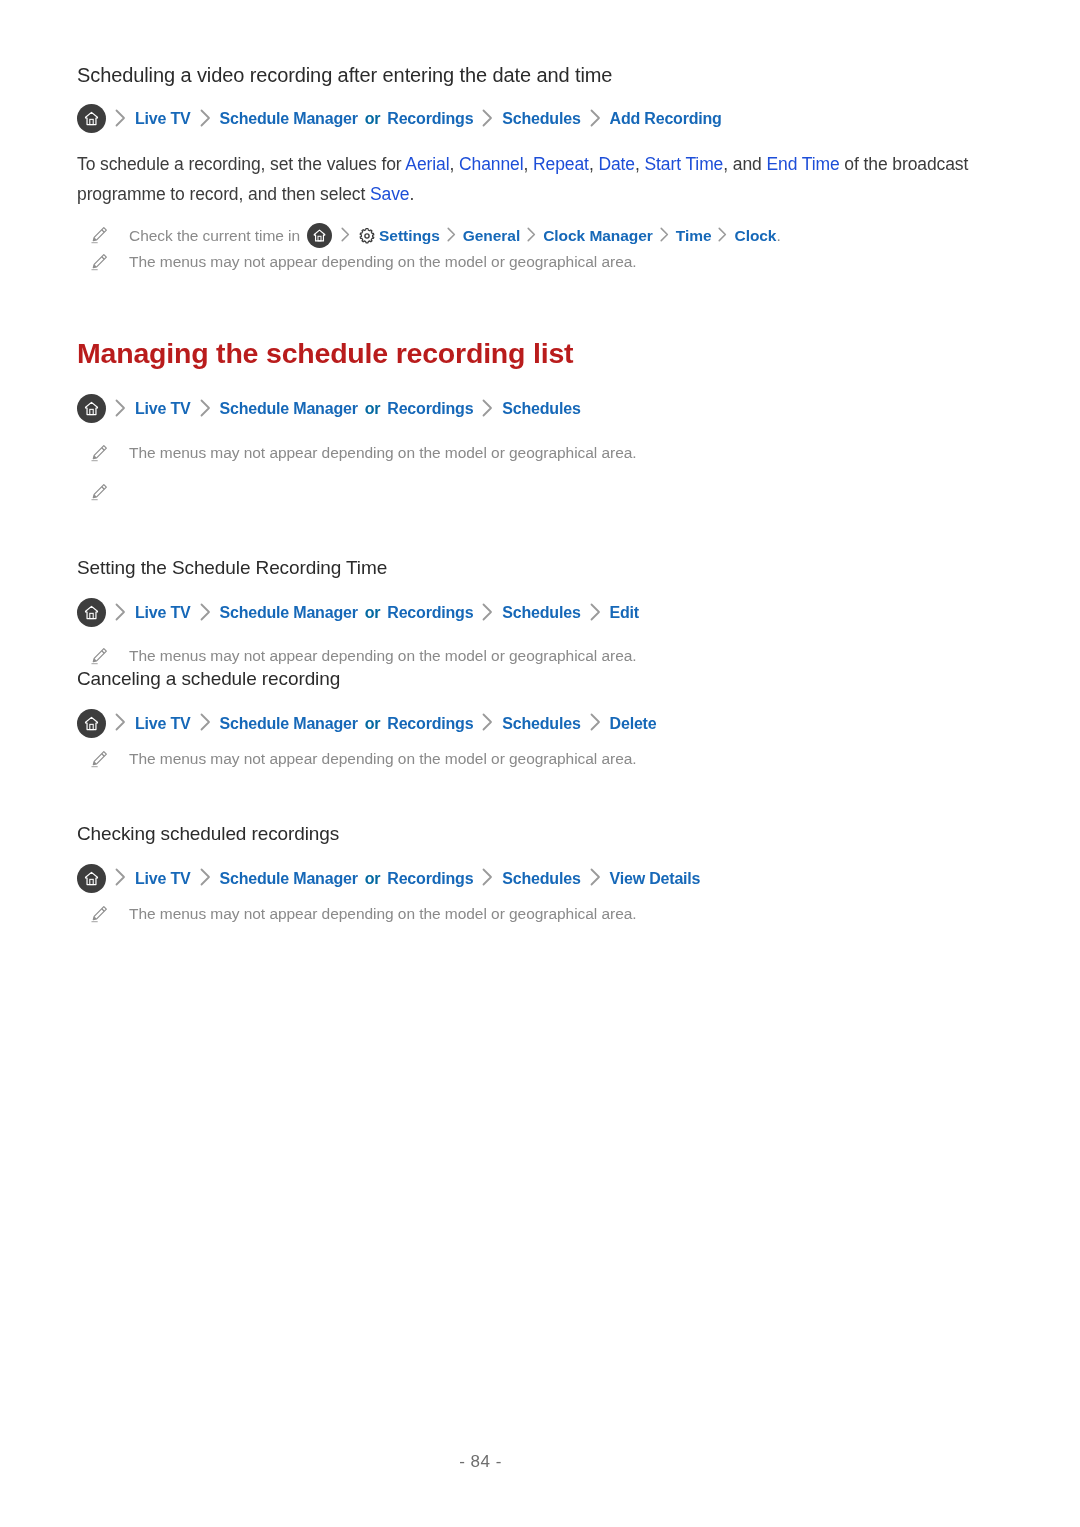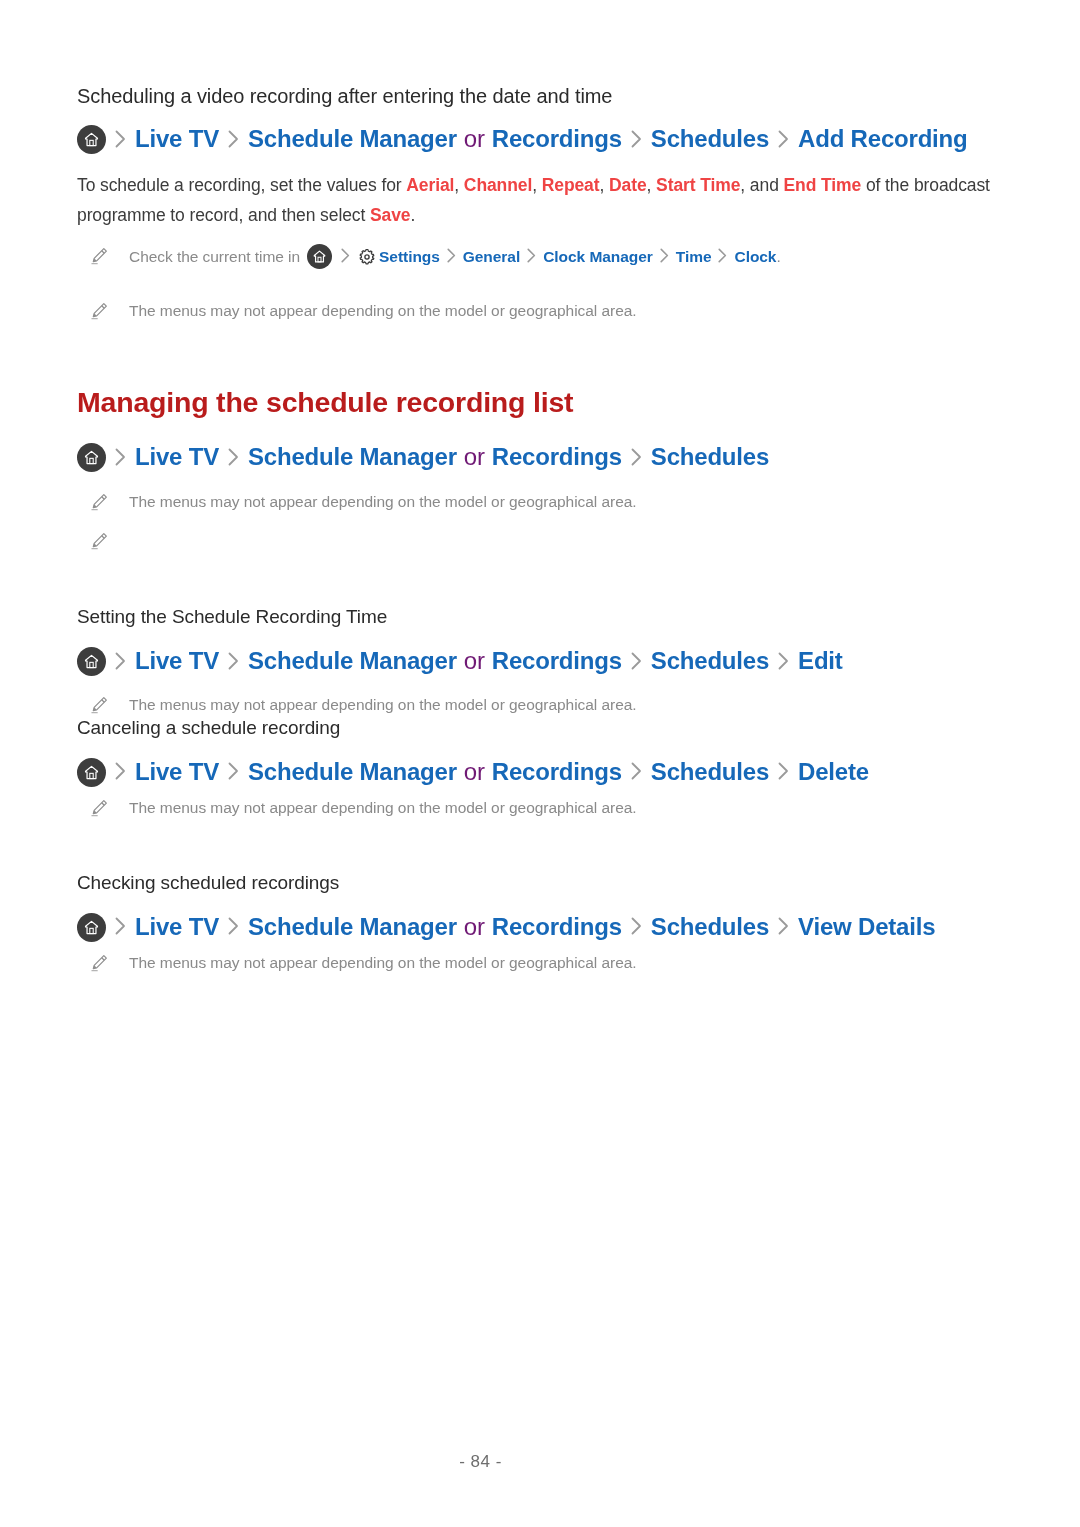--- a/index.html
+++ b/index.html
@@ -53,32 +53,32 @@
     margin: 0;
     letter-spacing: -0.1px;
     line-height: 1.3;
   }
 
   
   .path {
     display: flex;
     align-items: center;
     flex-wrap: wrap;
-    font-size: 24px;
+    font-size: 16px;
     line-height: 1.2;
   }
   .path .crumb {
     color: #1668b8;
     font-weight: 700;
     letter-spacing: -0.2px;
     white-space: nowrap;
   }
   .path .plain {
-    color: #701a75;
-    font-weight: 400;
+    color: #0369a1;
+    font-weight: 700;
     letter-spacing: -0.2px;
     white-space: nowrap;
   }
   .sep {
     color: #9a9a9a;
     font-weight: 400;
     display: inline-block;
     margin: 0 9px;
     font-size: 20px;
     line-height: 1;
@@ -119,22 +119,22 @@
 
   
   p.body {
     font-size: 17.5px;
     color: #3c3c3c;
     margin: 0;
     line-height: 1.72;
     letter-spacing: -0.1px;
   }
   p.body .lnk {
-    color: #ef4444;
-    font-weight: 700;
+    color: #1d4ed8;
+    font-weight: 400;
   }
 
   
   .note {
     display: flex;
     align-items: flex-start;
     margin: 0;
   }
   .pencil-icon {
     width: 20px;
@@ -183,21 +183,21 @@
     color: #6e6e6e;
     letter-spacing: 0.5px;
   }
 </style>
 </head>
 <body>
 
 <div class="page">
   <div class="content">
 
-    <h2 class="doc-h2" style="margin-bottom:16px;margin-top:21px;">Scheduling a video recording after entering the date and time</h2>
+    <h2 class="doc-h2" style="margin-bottom:16px;">Scheduling a video recording after entering the date and time</h2>
 
     <div class="path" style="margin-bottom:16px;">
       <span class="home-icon">
         <svg width="17" height="17" viewBox="0 0 24 24" aria-hidden="true">
           <path d="M12 3.4 3.6 10.3v1.0h2.1V20.6h12.6V11.3h2.1v-1.0L12 3.4z" fill="none" stroke="#ffffff" stroke-width="1.7" stroke-linejoin="round"></path>
           <rect x="9.6" y="13.2" width="4.8" height="7.4" fill="none" stroke="#ffffff" stroke-width="1.5"></rect>
         </svg>
       </span>
       <span class="sep">
         <svg width="11" height="18" viewBox="0 0 11 18">
@@ -224,21 +224,21 @@
             <path d="M1.5 1.5 L9 9 L1.5 16.5" fill="none" stroke="#9a9a9a" stroke-width="1.8" stroke-linecap="round" stroke-linejoin="round"></path>
           </svg>
       </span>
       <span class="crumb">Add Recording</span>
     </div>
 
     <p class="body" style="margin-bottom:14px;">
       <span>To schedule a recording, set the values for </span><span class="lnk">Aerial</span><span>, </span><span class="lnk">Channel</span><span>, </span><span class="lnk">Repeat</span><span>, </span><span class="lnk">Date</span><span>, </span><span class="lnk">Start Time</span><span>, and </span><span class="lnk">End Time</span><span> of the broadcast programme to record, and then select </span><span class="lnk">Save</span><span>.</span>
     </p>
 
-    <div class="note" style="margin-bottom:30px;">
+    <div class="note" style="margin-bottom:2px;">
       <span class="pencil-icon">
         <svg width="20" height="20" viewBox="0 0 24 24" aria-hidden="true">
           <path d="M17.8 3.2 6.2 14.8l-1.0 4.0 4.0-1.0L20.8 6.2z" fill="#ffffff" stroke="#8f8f8f" stroke-width="1.5" stroke-linejoin="round"></path>
           <path d="M15.3 5.7 18.3 8.7" stroke="#8f8f8f" stroke-width="1.5"></path>
           <path d="M6.2 14.8l-1.0 4.0 4.0-1.0z" fill="#8f8f8f"></path>
           <path d="M3.6 21.2h6.2" stroke="#b4b4b4" stroke-width="1.6" stroke-linecap="round"></path>
         </svg>
       </span>
       <span class="note-text">
         <span>Check the current time in</span>

